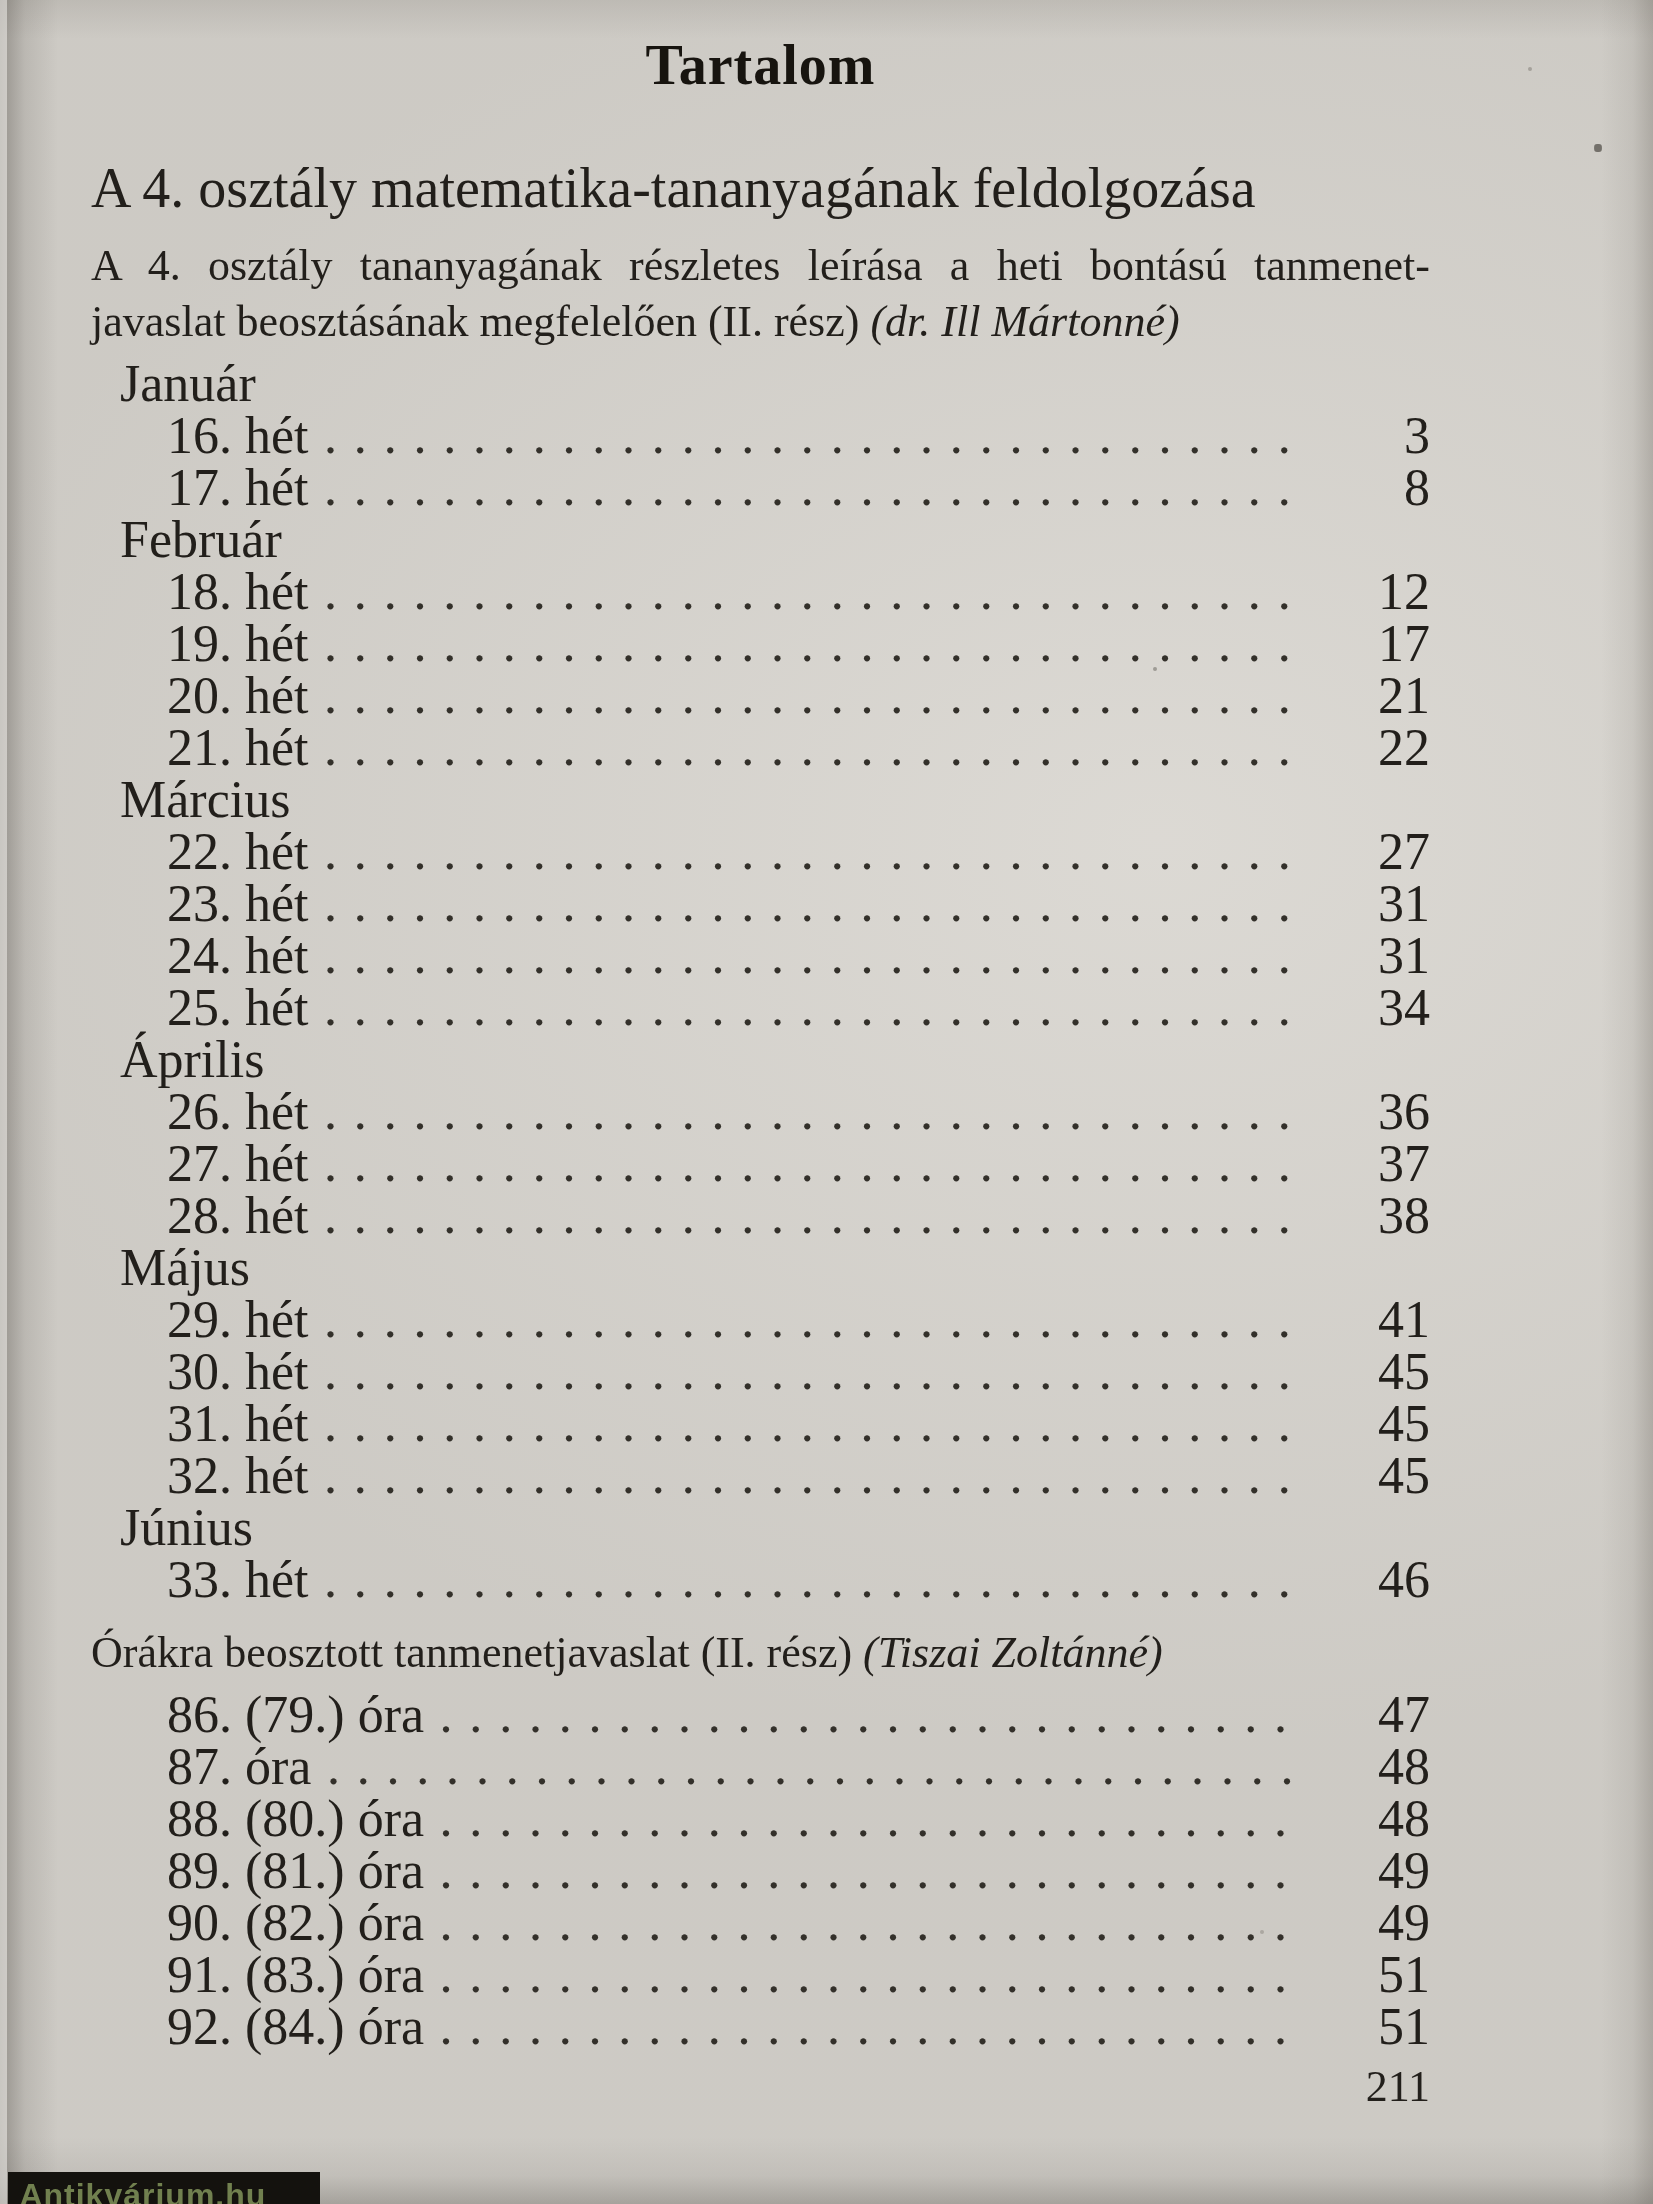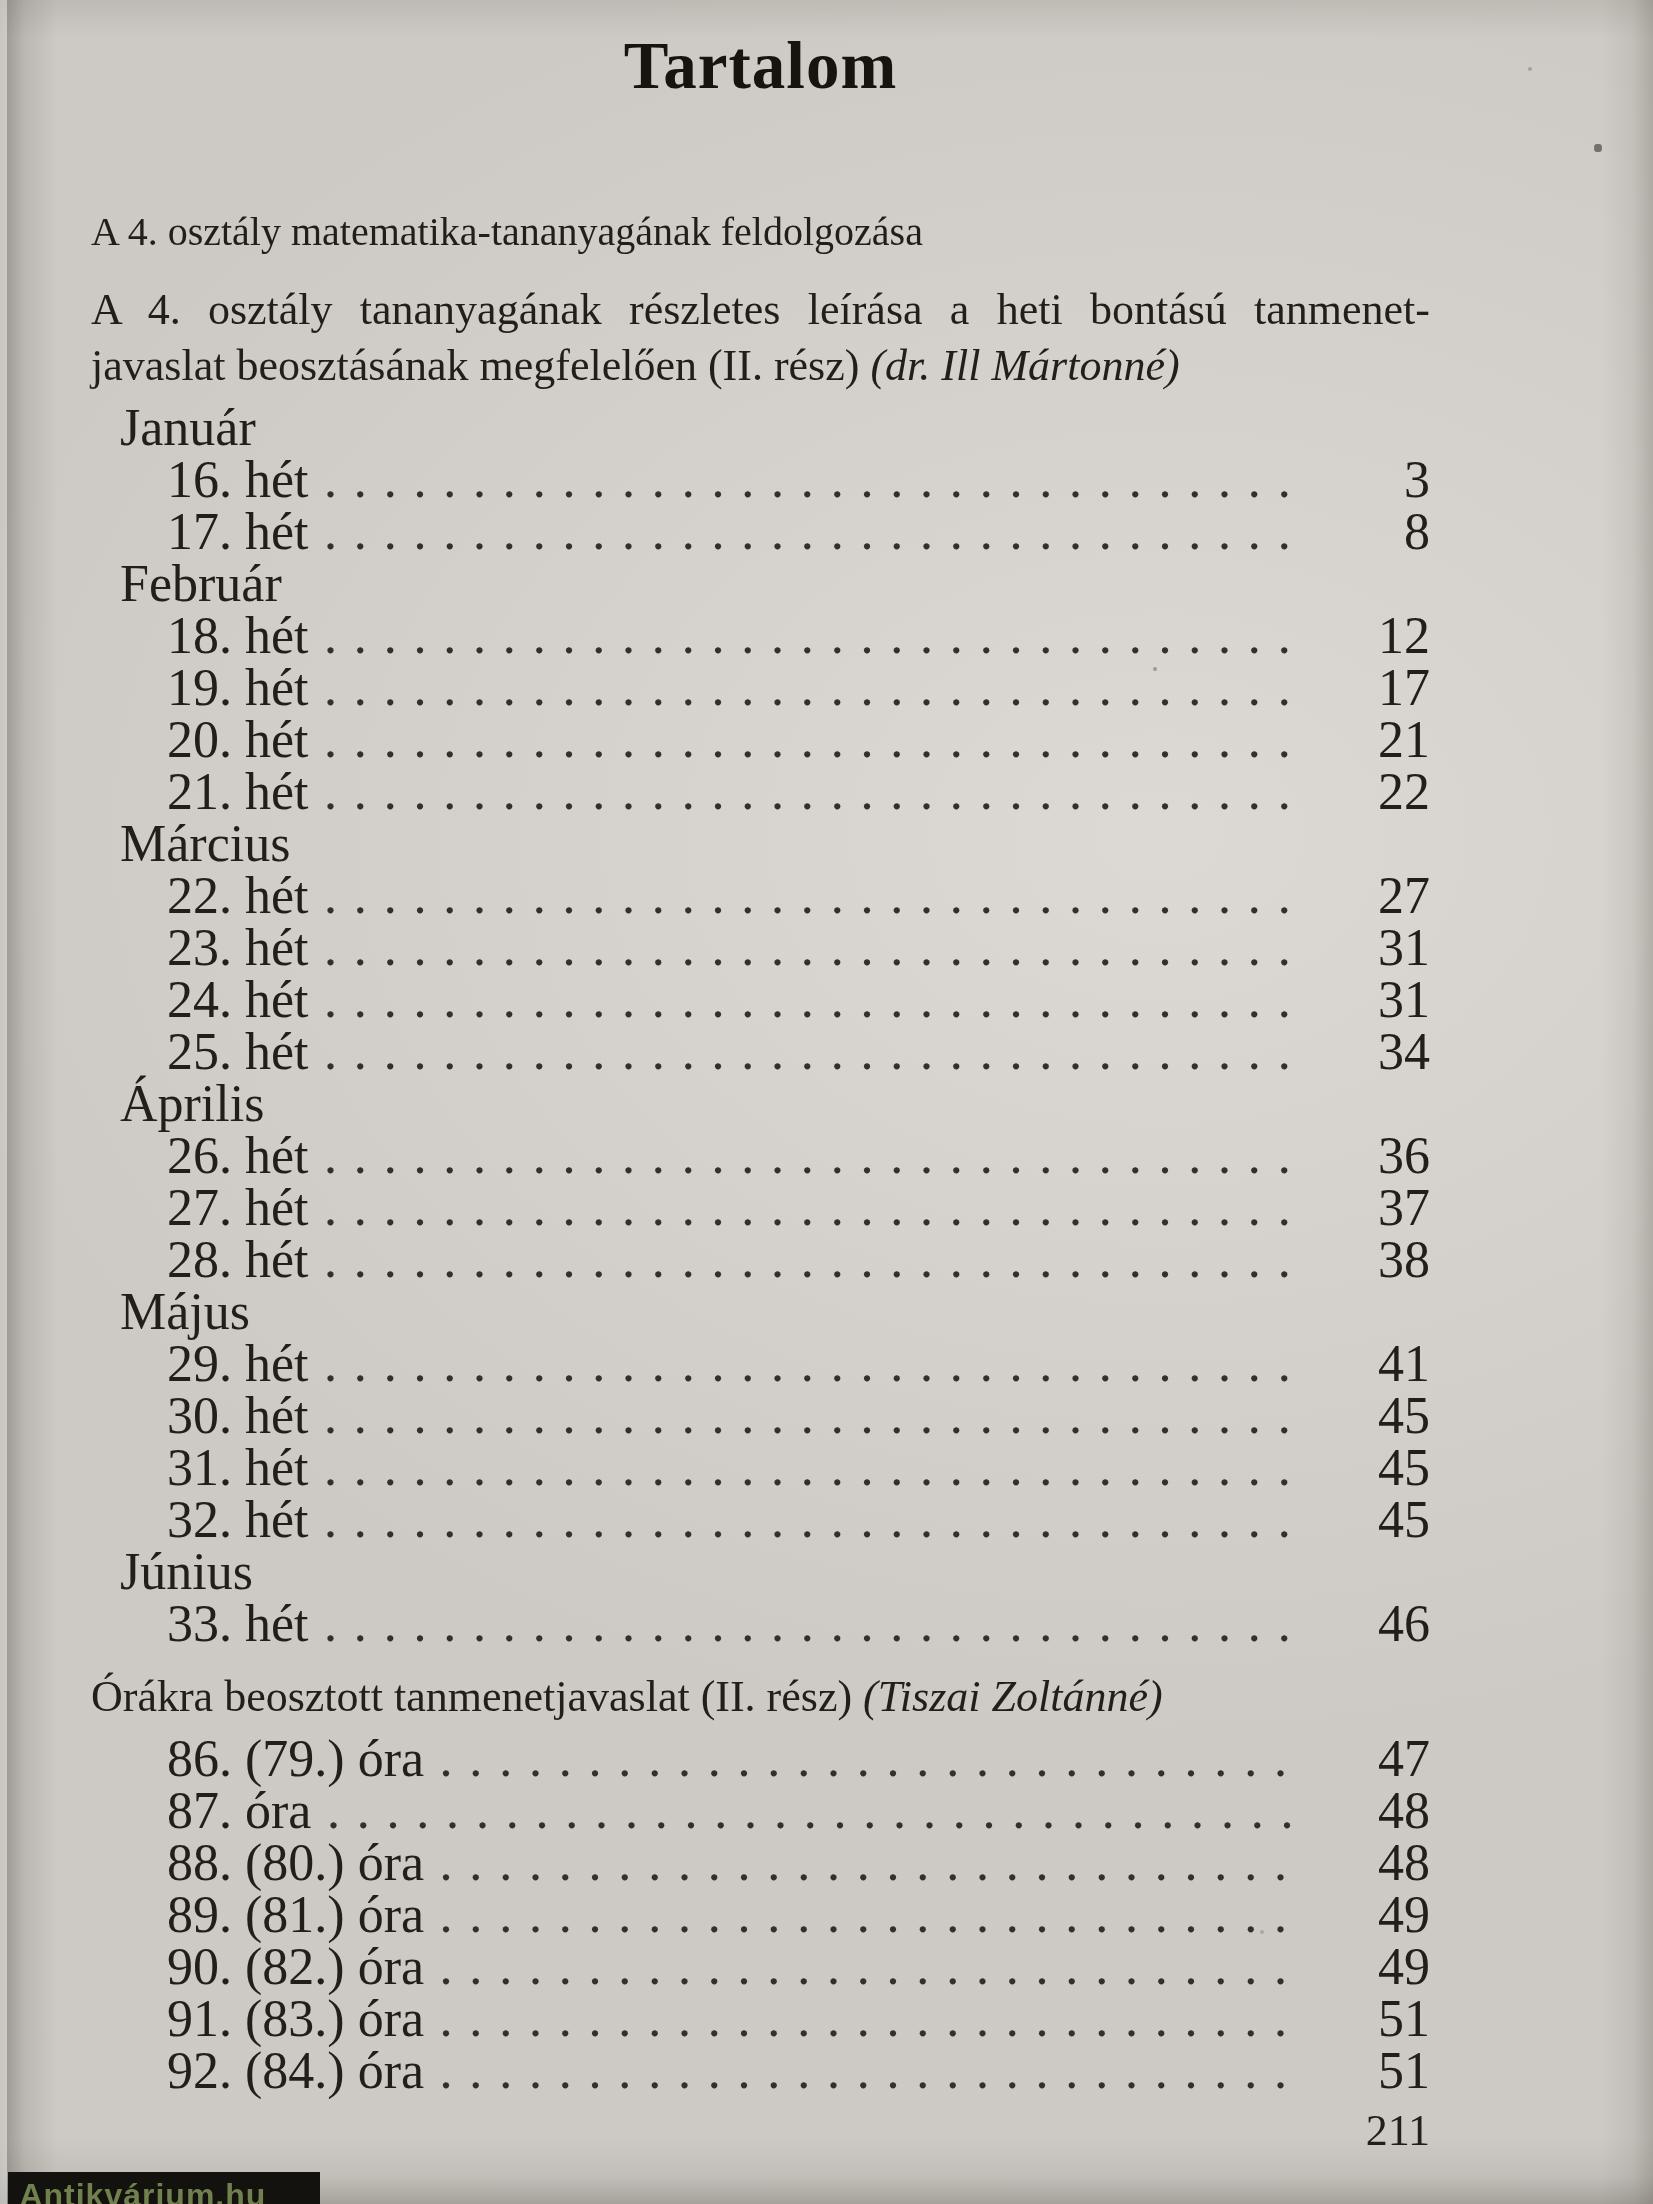--- a/index.html
+++ b/index.html
@@ -18,23 +18,23 @@
   }
   .edge-light { position:absolute; left:0; top:0; width:6.8px; height:100%; background:rgba(244,242,238,0.55); }
   .specks { position:absolute; left:0; top:0; width:1.9px; height:1.9px;
     box-shadow: 1597px 147px 0 2.9px rgba(40,36,30,0.55),
                 1154px 668px 0 1px rgba(50,45,38,0.35),
                 1529px 68px 0 1px rgba(70,64,55,0.30),
                 1261px 1931px 0 1px rgba(70,64,55,0.25);
     border-radius:50%; }
   .content { position:absolute; left:91px; top:33px; width:1339px; }
 
-  .title { text-align:center; font-weight:bold; font-size:67px; line-height:64px; letter-spacing:1px; color:#17140f; }
-
-  .intro { margin-top:108px; font-size:40px; line-height:54px; }
+  .title { text-align:center; font-weight:bold; font-size:56px; line-height:64px; letter-spacing:1px; color:#17140f; }
+
+  .intro { margin-top:64px; font-size:56px; line-height:54px; }
 
   .para  { margin-top:23px; font-size:44px; line-height:56px; }
   .para .l1 { display:block; text-align:justify; text-align-last:justify; }
   .para .l2 { display:block; }
   .ital  { font-style:italic; }
 
   .toc   { margin-top:7.8px; font-size:52px; }
   .month { height:52px; line-height:52px; padding-left:29px; }
   .toc-row { display:flex; align-items:flex-start; height:52px; line-height:52px; padding-left:76px; }
   .lbl   { white-space:nowrap; }

